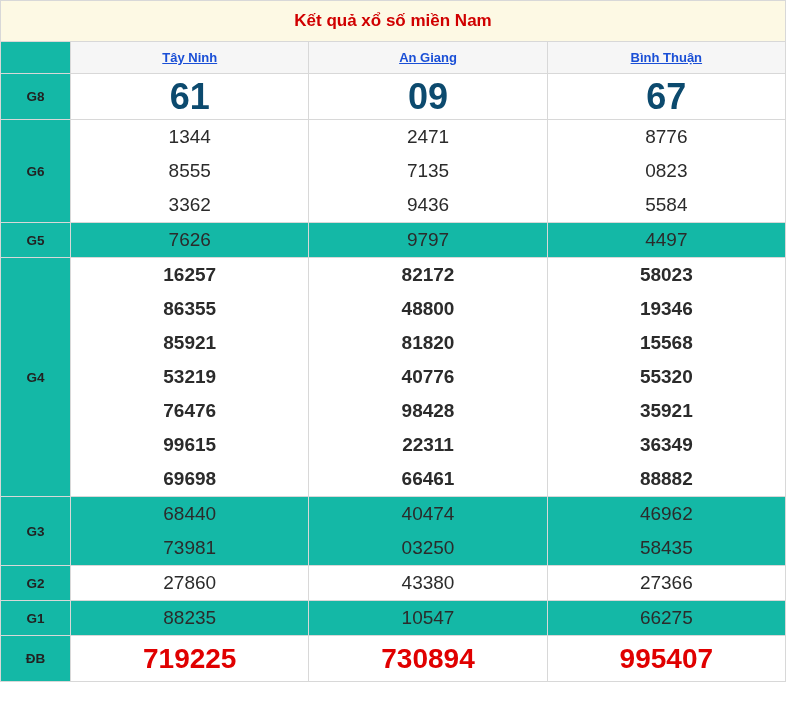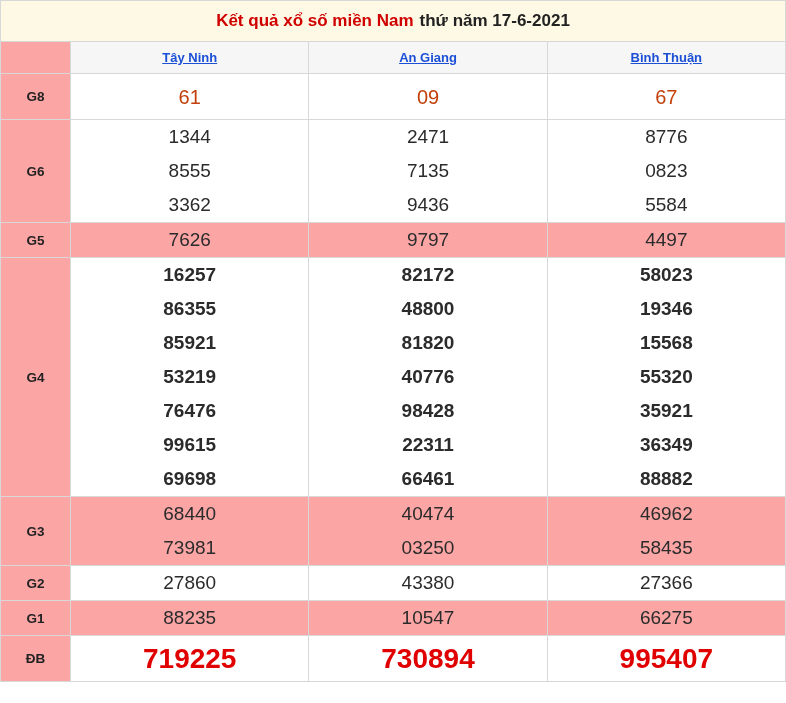--- a/index.html
+++ b/index.html
@@ -69,48 +69,47 @@
     font-size: 13.5px;
     font-weight: bold;
   }
   .num-cell {
     font-size: 19px;
     color: #2b2b2b;
     line-height: 34px;
   }
   .num-cell .ln { display: block; }
   .row-g8 .num-cell {
-    font-size: 20px;
-    color: #c2410c;
-    font-weight: normal;
+    font-size: 36px;
+    color: #0c4a6e;
+    font-weight: bold;
     line-height: 44px;
   }
   .row-g8 td { height: 46px; }
   .row-db .num-cell {
     font-size: 28px;
     color: #e00000;
     font-weight: bold;
     line-height: 44px;
   }
   .row-db td { height: 46px; }
   .row-g7 td, .row-g5 td, .row-g2 td, .row-g1 td { height: 34px; }
   .row-g6 td { height: 68px; }
   .row-g4 td { height: 238px; font-weight: bold; }
   .row-g3 td { height: 68px; }
-  .num-cell.shade, .lbl-cell.shade { background: #fca5a5; }
+  .num-cell.shade, .lbl-cell.shade { background: #14b8a6; }
   .num-cell.plain { background: #ffffff; }
 </style>
 </head>
 <body>
 
 <div class="wrap">
 
   <div class="header">
     <span class="title">Kết quả xổ số miền Nam</span>
-    <span class="date">thứ năm 17-6-2021</span>
   </div>
 
   <table class="lotto">
     <colgroup>
       <col class="lbl">
         <col class="prov">
         <col class="prov">
         <col class="prov">
     </colgroup>
     <tbody>

